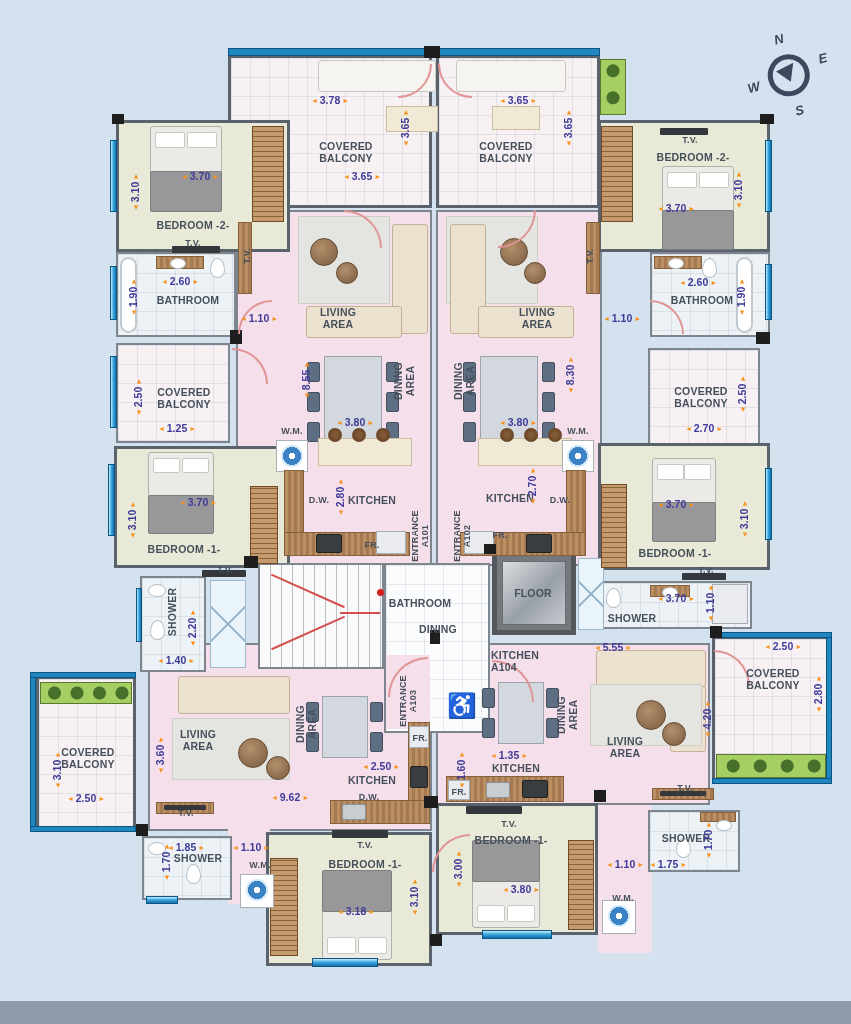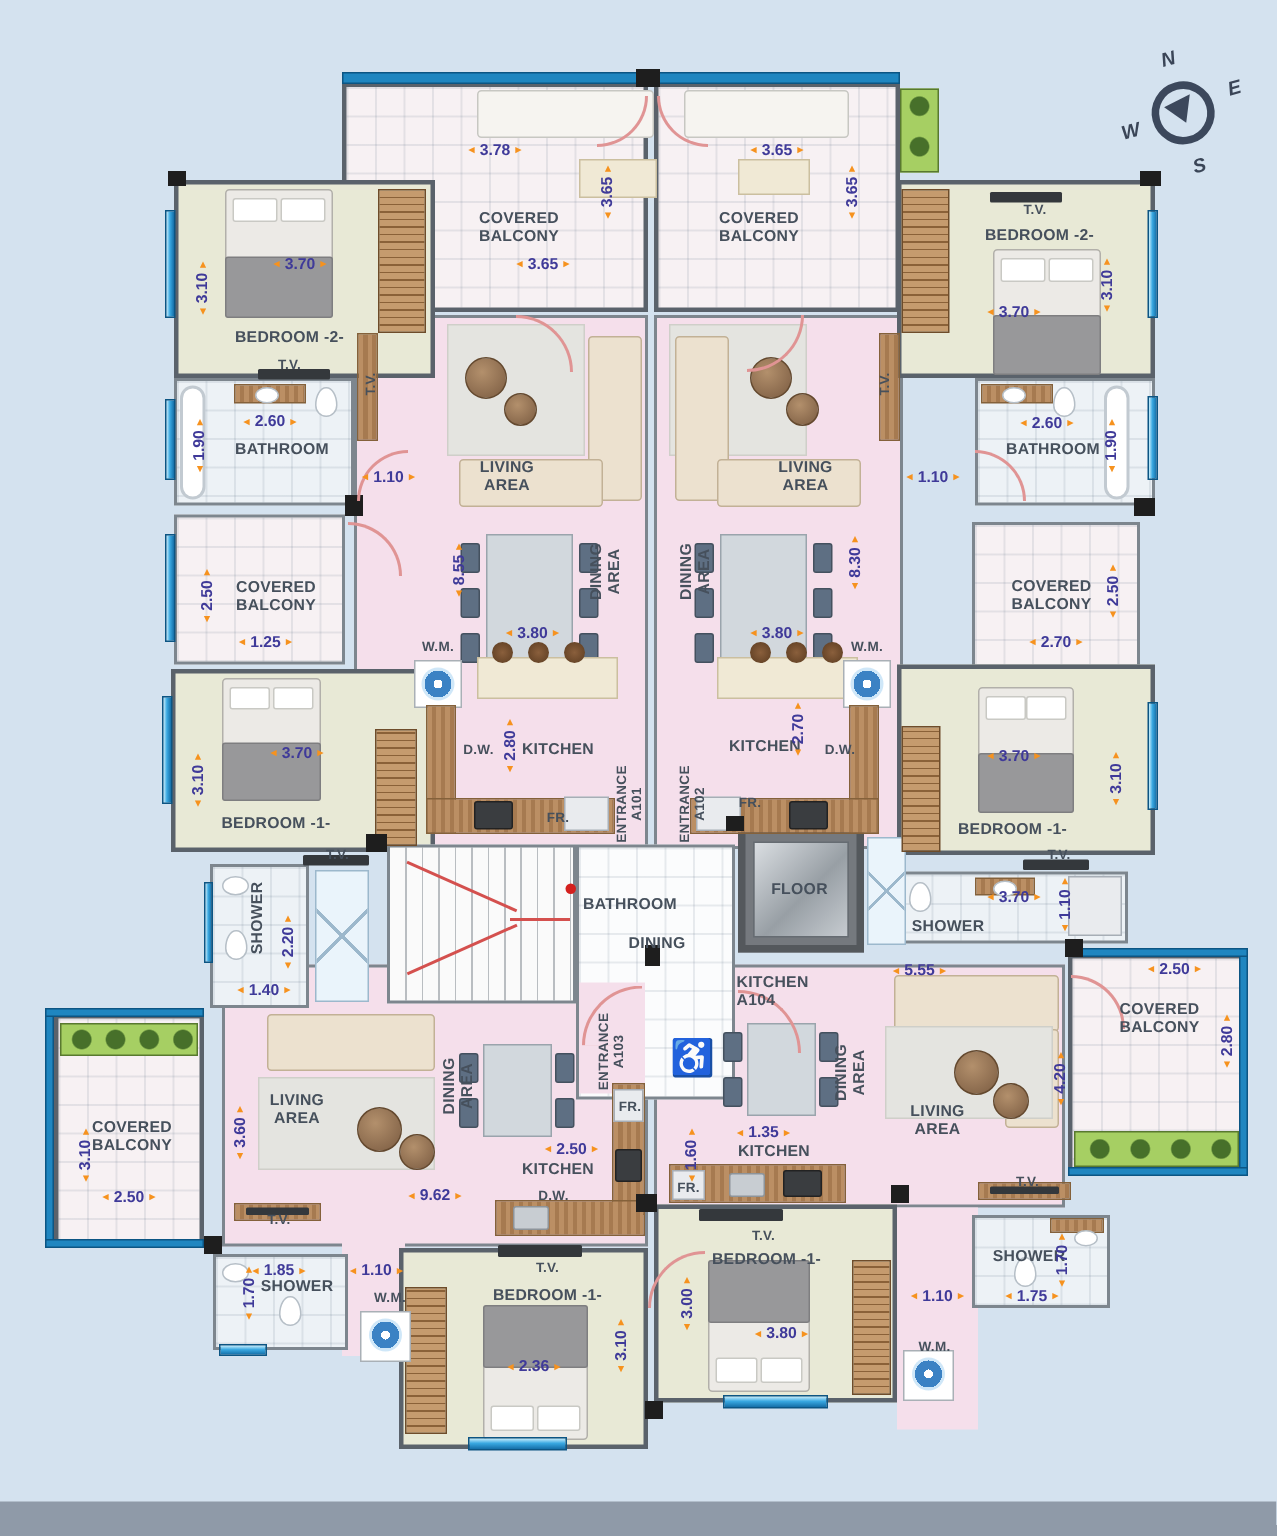--- a/index.html
+++ b/index.html
@@ -460,22 +460,22 @@
   <span class="dim a" style="left:86px;top:798px">2.50</span>
   <span class="dim a v" style="left:160px;top:755px">3.60</span>
   <span class="dim a" style="left:290px;top:797px">9.62</span>
   <span class="dim a" style="left:381px;top:766px">2.50</span>
   <span class="dim a" style="left:509px;top:755px">1.35</span>
   <span class="dim a v" style="left:461px;top:770px">1.60</span>
   <span class="dim a v" style="left:707px;top:719px">4.20</span>
   <span class="dim a" style="left:251px;top:847px">1.10</span>
   <span class="dim a v" style="left:166px;top:862px">1.70</span>
   <span class="dim a" style="left:186px;top:847px">1.85</span>
-  <span class="dim a" style="left:356px;top:911px">2.36</span>
+  <span class="dim a" style="left:356px;top:911px">3.18</span>
   <span class="dim a v" style="left:414px;top:897px">3.10</span>
   <span class="dim a v" style="left:458px;top:869px">3.00</span>
   <span class="dim a" style="left:521px;top:889px">3.80</span>
   <span class="dim a" style="left:625px;top:864px">1.10</span>
-  <span class="dim a" style="left:688px;top:864px">1.75</span>
+  <span class="dim a" style="left:668px;top:864px">1.75</span>
   <span class="dim a v" style="left:708px;top:840px">1.70</span>
 
   <div class="botbar a"></div>
 </div>
 
 </body></html>

